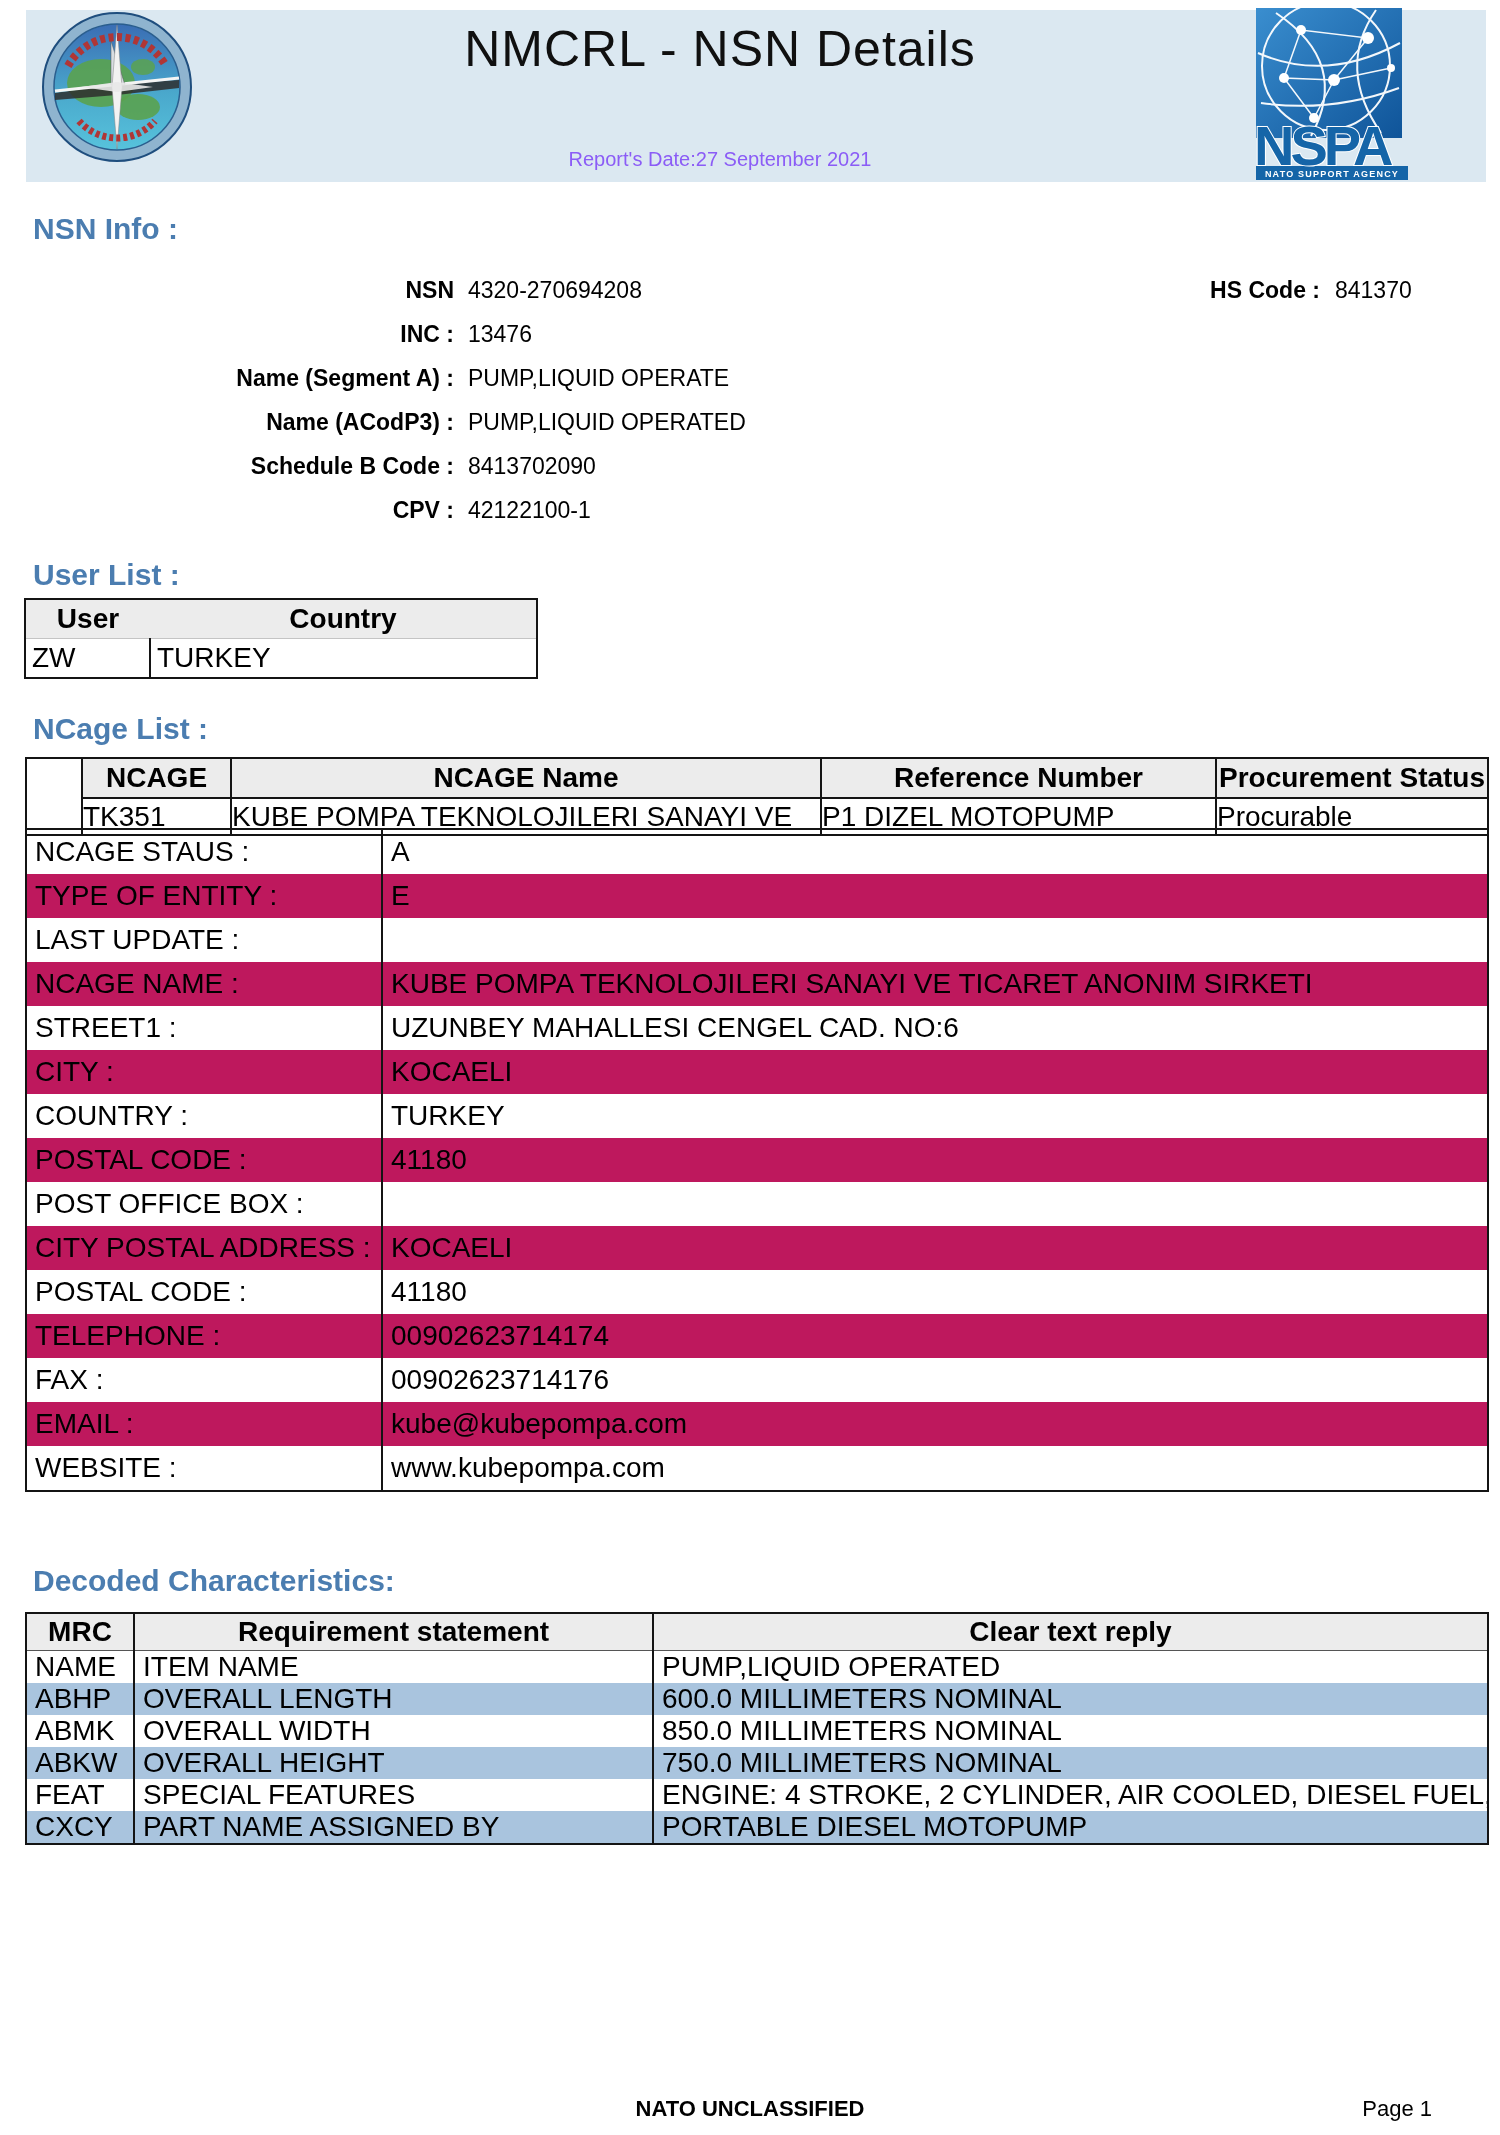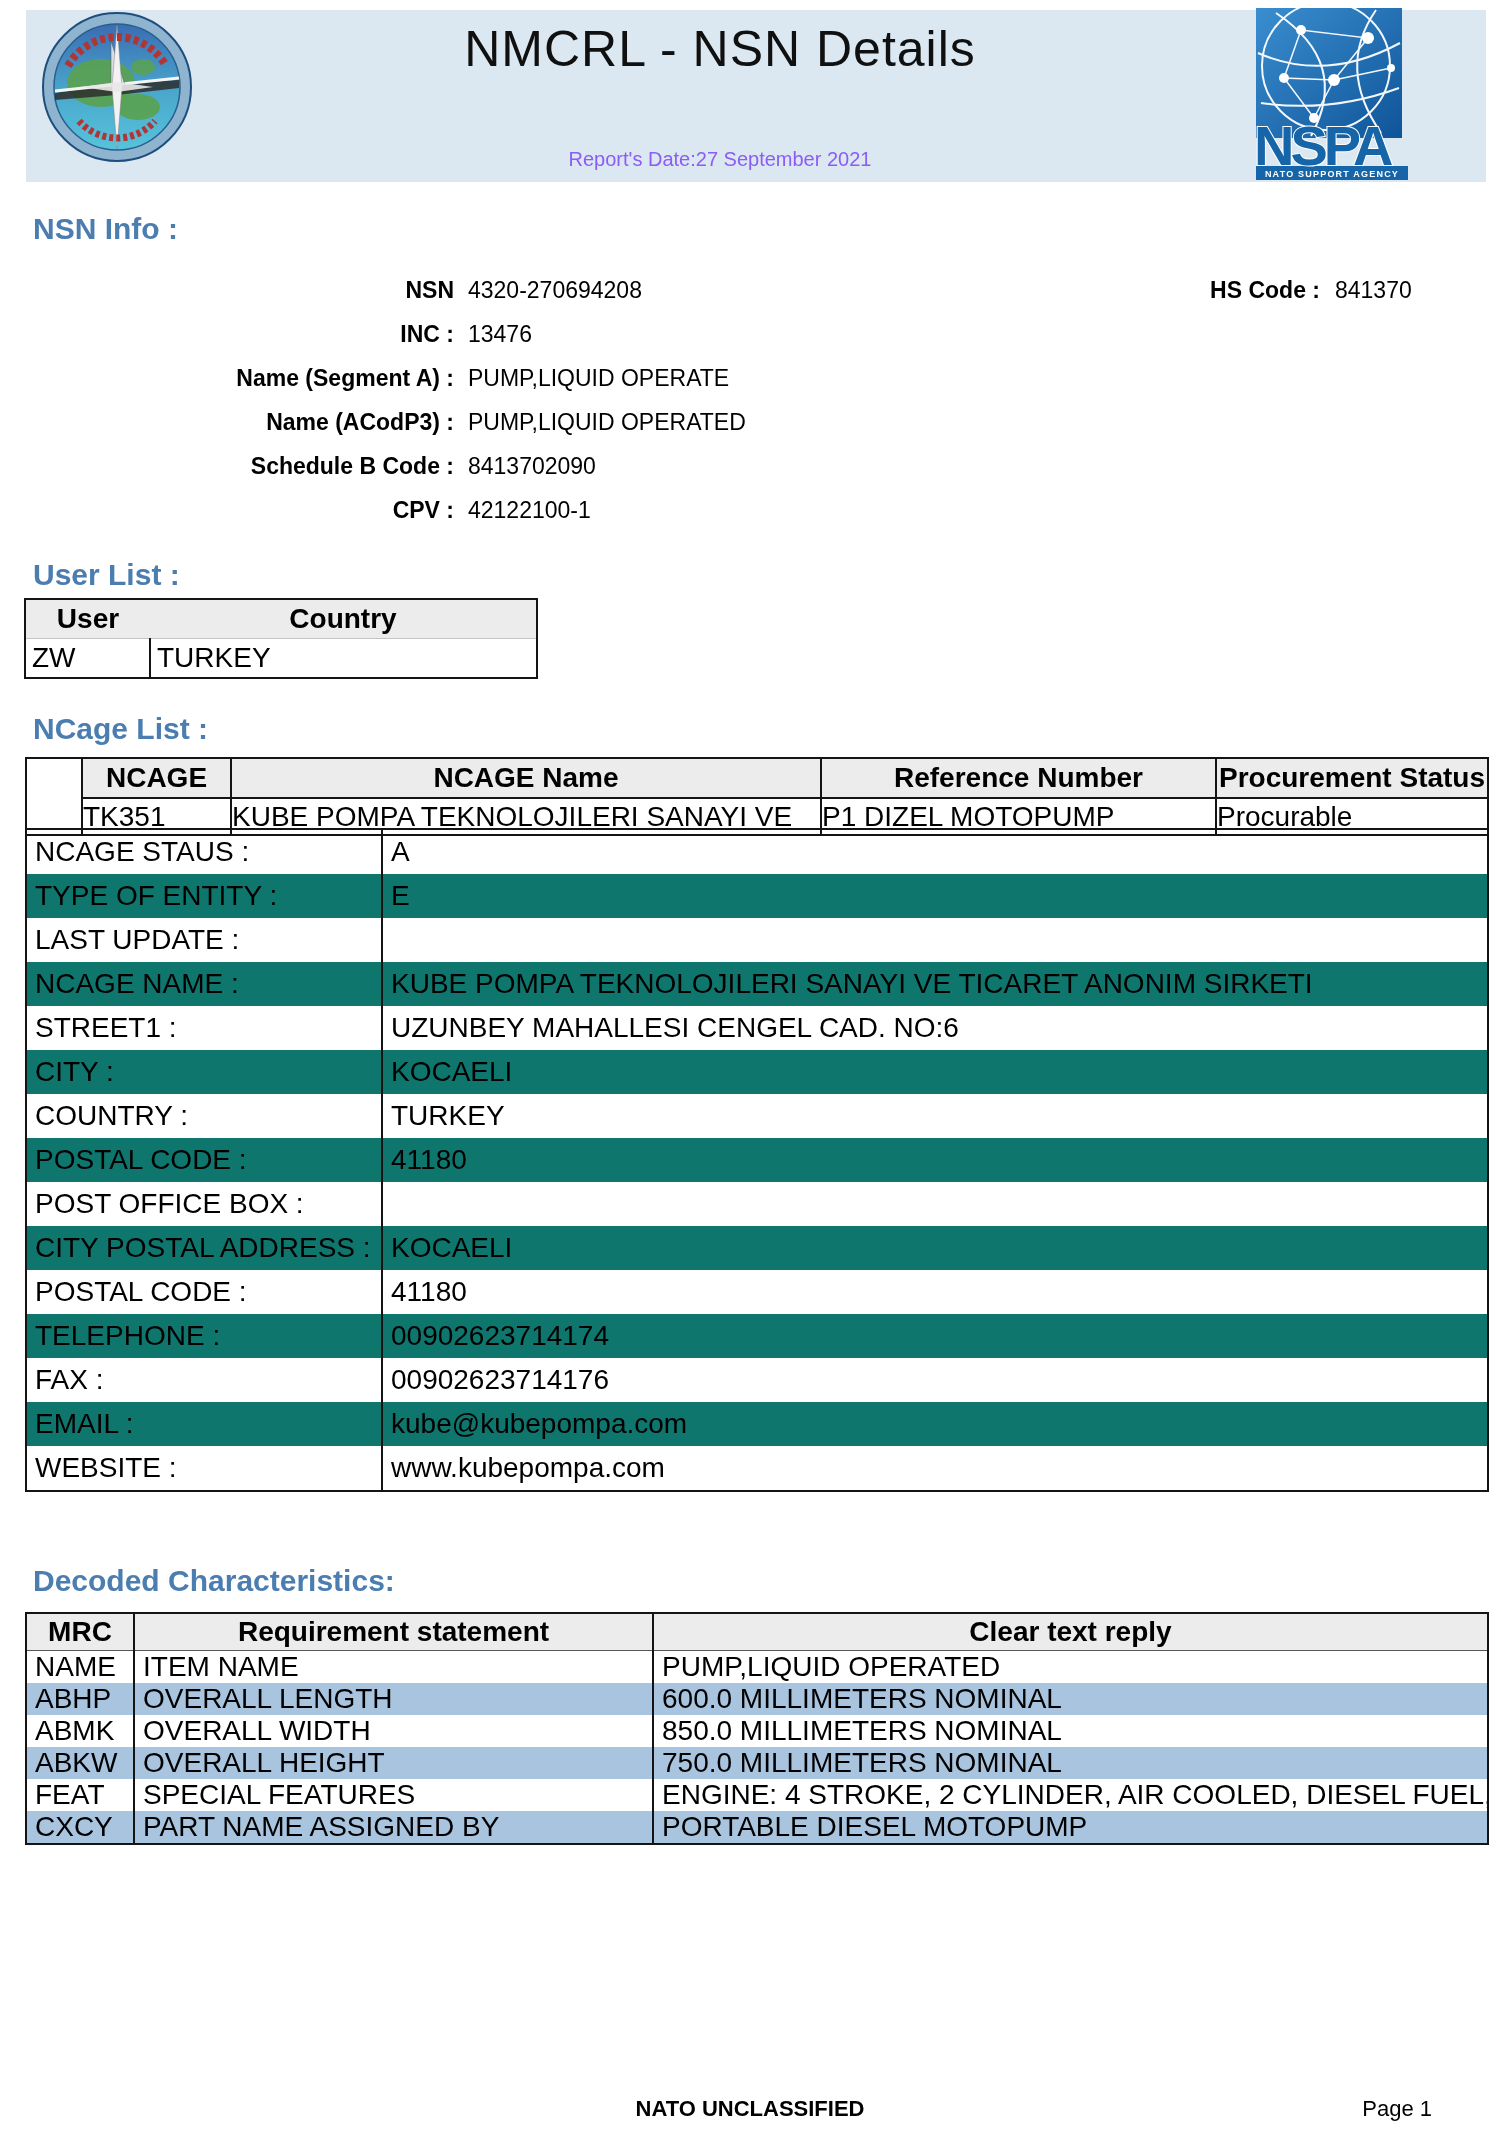--- a/index.html
+++ b/index.html
@@ -55,21 +55,21 @@
   
   .ncage-table { position:absolute; left:25px; top:757px; width:1462px; border:2px solid #141414; }
   .ncage-table th { height:36px; background:#ececec; font-weight:bold; text-align:center; border:2px solid #141414; }
   .ncage-table td { height:35px; padding:0 0; text-align:left; border:2px solid #141414; }
   .ncage-table .blank-cell { background:#ffffff; padding:0; }
 
   
   .ncage-details { position:absolute; left:25px; top:828px; width:1462px; border:2px solid #141414; }
   .ncage-details td { height:44px; padding:0 8px; vertical-align:middle; }
   .ncage-details td.val { border-left:2px solid #141414; }
-  .ncage-details tr.stripe { background:#0f766e; }
+  .ncage-details tr.stripe { background:#be185d; }
 
   
   .decoded-table { position:absolute; left:25px; top:1612px; width:1462px; border:2px solid #141414; }
   .decoded-table th { height:34px; background:#ececec; font-weight:bold; text-align:center; border-bottom:1px solid #555; }
   .decoded-table td { height:20px; padding:0 8px; vertical-align:middle; text-align:left; }
   .decoded-table th + th, .decoded-table td + td { border-left:2px solid #141414; }
   .decoded-table tbody tr.stripe { background:#a9c4de; }
 
   
   .footer-classification { position:absolute; left:0; top:2096px; width:1500px; text-align:center; font-size:22px; font-weight:bold; }

